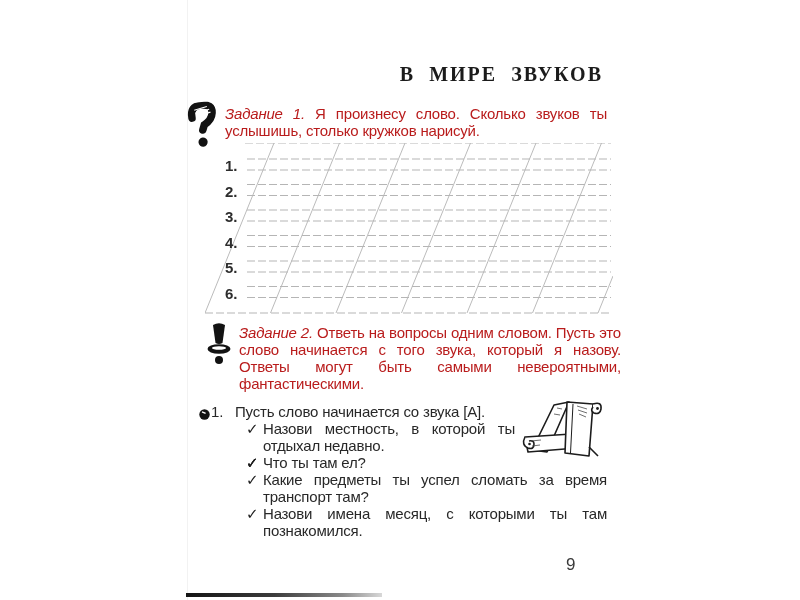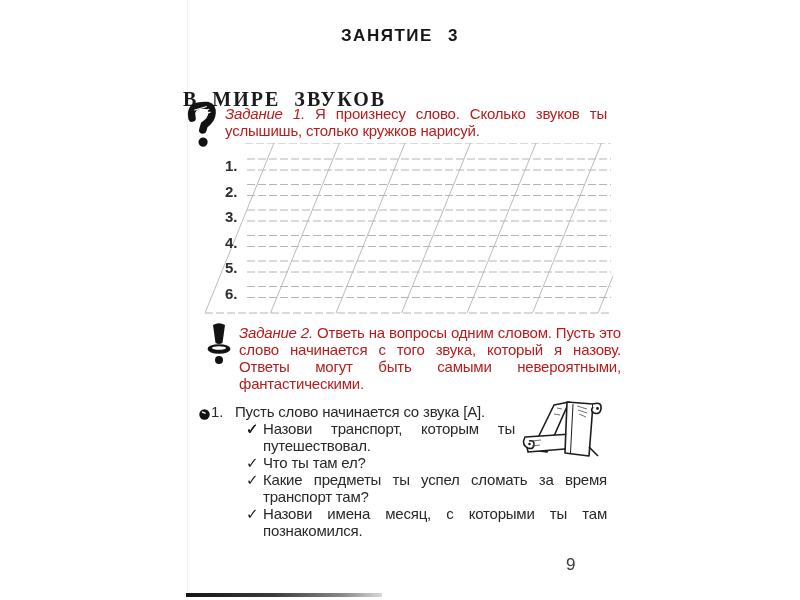--- a/index.html
+++ b/index.html
@@ -1,23 +1,23 @@
 <!DOCTYPE html>
 <html><head>
 <meta charset="utf-8">
 <style>
   html,body{margin:0;padding:0;background:#fff;}
   .page{position:relative;width:800px;height:600px;background:#fff;overflow:hidden;
         font-family:"Liberation Sans","DejaVu Sans",sans-serif;color:#262626;}
   .page-edge-left{position:absolute;left:187px;top:0;width:1px;height:600px;background:rgba(0,0,0,0.05);}
   .lesson-title{position:absolute;left:190px;top:26px;width:420px;text-align:center;
         font-size:17px;font-weight:bold;letter-spacing:1.5px;word-spacing:9px;color:#161616;}
-  .main-title{position:absolute;left:183px;top:63px;width:420px;text-align:left;
+  .main-title{position:absolute;left:183px;top:63px;width:420px;text-align:right;
         font-family:"Liberation Serif","DejaVu Serif",serif;font-size:20px;font-weight:bold;
-        letter-spacing:2px;word-spacing:7px;color:#1b1b1b;margin-top:25px;}
+        letter-spacing:2px;word-spacing:7px;color:#1b1b1b;}
   .content{position:absolute;left:225px;top:0;width:382px;height:600px;}
   .para{position:relative;margin:0;font-size:15px;line-height:17px;letter-spacing:-0.2px;
         text-align:justify;color:#b91c1c;}
   .para .tlabel{font-style:italic;}
   .task1{position:absolute;top:105px;left:0;width:382px;}
   .task2{position:absolute;top:324px;left:14px;width:382px;}
   .side-icon{position:absolute;}
   .q-icon{left:-37px;top:-3px;transform:rotate(-6deg);}
   .e-icon{left:-33px;top:-1px;}
   .ruled{position:absolute;left:-20px;top:143px;}
@@ -34,21 +34,20 @@
   .pagenum{position:absolute;left:566px;top:555px;font-size:17px;color:#3a3a3a;letter-spacing:0.5px;}
   .scan-bar{position:absolute;left:186px;top:593px;width:196px;height:4px;
         background:linear-gradient(to right,#141414,#3c3c3c 45%,#8a8a8a 80%,#d8d8d8);}
 </style>
 </head>
 <body>
 
 <div class="page">
   <div class="page-edge-left"></div>
 
-  <div class="lesson-title">ЗАНЯТИЕ 3</div>
   <div class="main-title">В МИРЕ ЗВУКОВ</div>
 
   <div class="content">
 
     <section class="task1">
       <span class="side-icon q-icon">
         <svg width="30" height="46" viewBox="0 0 30 46">
           <path d="M5,15 Q4,3 15,3 Q27,3 25.5,12 Q24.5,19 16.5,23 L14.5,28" fill="none" stroke="#121212" stroke-width="7.5" stroke-linecap="round"></path>
           <line x1="8" y1="7.5" x2="21" y2="5" stroke="#fff" stroke-width="1.1"></line>
           <line x1="8.5" y1="10.5" x2="23" y2="8" stroke="#fff" stroke-width="1.1"></line>
@@ -136,23 +135,23 @@
                 <path d="M58,14 L65,17"></path>
               <path d="M36,8 L41,9"></path>
                 <path d="M33,14 L39,15"></path>
               <path d="M10,41 L20,40"></path>
                 <path d="M11,46 L19,45"></path>
             </g>
             <circle cx="76.5" cy="8.5" r="1.4" fill="#1c1c1c"></circle>
             <circle cx="8.5" cy="44" r="1.3" fill="#1c1c1c"></circle>
           </svg>
         </div>
+        <div class="q"><span class="chk">✓</span><span>Назови местность, в которой ты отдыхал недавно.</span></div>
         <div class="q"><span class="chk">✓</span></div>
         <div class="q"><span class="chk">✓</span></div>
-        <div class="q"><span class="chk">✓</span><span>Назови транспорт, которым ты путешествовал.</span></div>
         <div class="q"><span class="chk">✓</span><span>Что ты там ел?</span></div>
         <div class="q"><span class="chk">✓</span><span>Какие предметы ты успел сломать за время транспорт там?</span></div>
         <div class="q"><span class="chk">✓</span><span>Назови имена месяц, с которыми ты там познакомился.</span></div>
       </div>
     </section>
   </div>
 
   <div class="pagenum">9</div>
   <div class="scan-bar"></div>
 </div>

